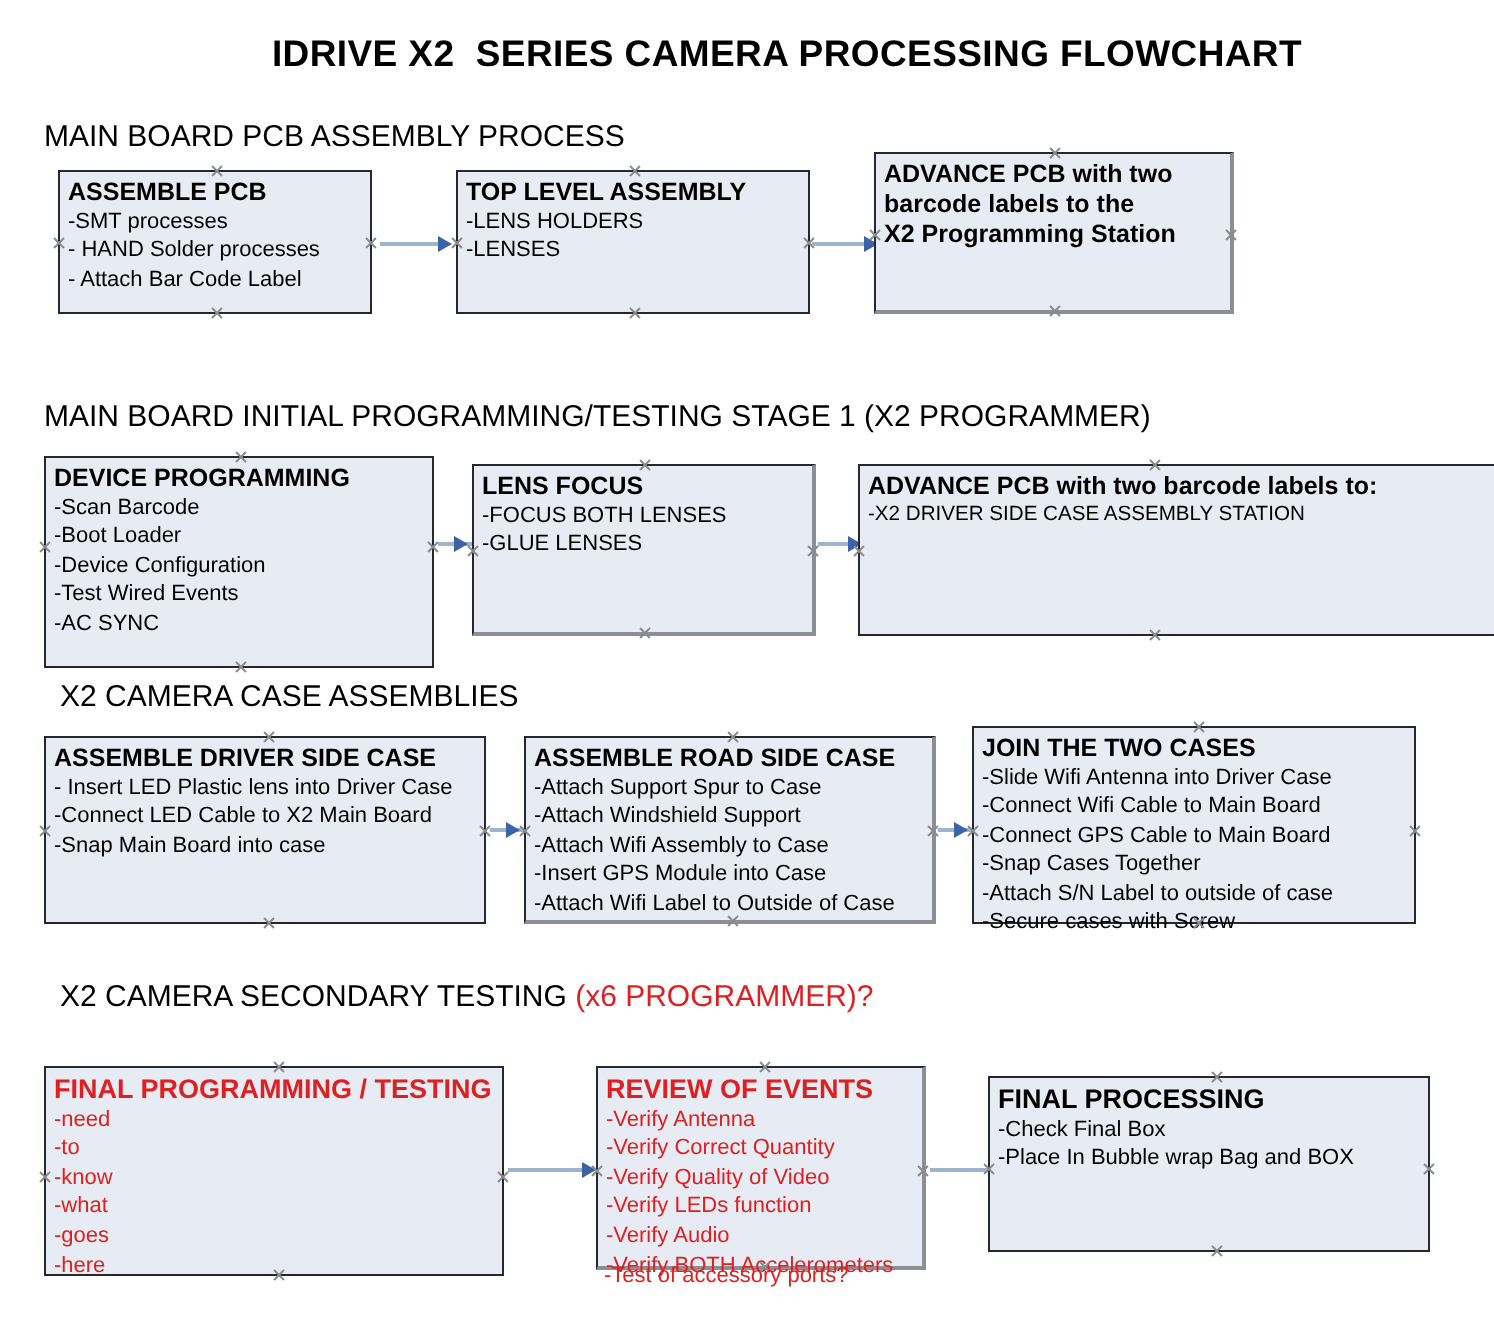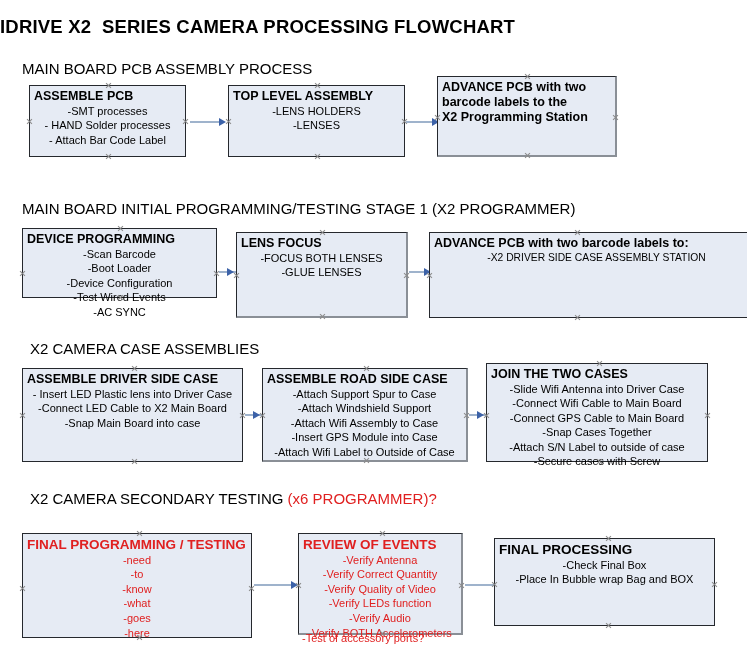--- a/index.html
+++ b/index.html
@@ -8,21 +8,21 @@
     background:#ffffff;
     font-family:"Liberation Sans",sans-serif;
     color:#000;
     overflow:hidden;
     position:relative;
   }
   #page{position:relative;width:747px;height:662px;}
 
   .doc-title{
     position:absolute;top:16px;left:0;width:651px;
-    text-align:left;
+    text-align:right;
     font-size:18.5px;font-weight:bold;letter-spacing:0.2px;
     white-space:pre;
   }
 
   .section-header{
     position:absolute;
     font-size:15px;font-weight:normal;
     white-space:nowrap;
   }
   .section-header .accent{color:#e02020;}
@@ -42,21 +42,21 @@
   }
   .box .title{
     font-size:12.5px;font-weight:bold;line-height:1.18;
     white-space:nowrap;
   }
   .box .title.big{font-size:13.5px;}
   .box ul{
     margin:0;padding:0;list-style:none;
   }
   .box li{
-    font-size:11px;line-height:1.32;white-space:nowrap;text-align:center;
+    font-size:11px;line-height:1.32;white-space:nowrap;
   }
   .box li.small{font-size:10.3px;}
   .box.red .title{color:#e02020;}
   .box.red li{color:#e02020;}
 
   
   .overflow-line{
     position:absolute;
     font-size:11px;line-height:1.32;color:#e02020;
     white-space:nowrap;
@@ -132,21 +132,21 @@
     <span class="handle" style="left:86px;top:-4px;"></span>
     <span class="handle" style="left:86px;bottom:-4px;"></span>
     <span class="handle" style="left:-4px;top:37px;"></span>
     <span class="handle" style="right:-4px;top:37px;"></span>
   </div>
 
   <div class="section-header" style="top:200px;left:22px;">
     <span>MAIN BOARD INITIAL PROGRAMMING/TESTING STAGE 1 (X2 PROGRAMMER)</span>
   </div>
 
-  <div class="box" style="left:22px;top:228px;width:195px;height:70px;">
+  <div class="box" style="left:22px;top:228px;width:195px;height:106px;">
     <div class="title">DEVICE PROGRAMMING</div>
     <ul>
       <li>-Scan Barcode</li>
       <li>-Boot Loader</li>
       <li>-Device Configuration</li>
       <li>-Test Wired Events</li>
       <li>-AC SYNC</li>
     </ul>
     <span class="handle" style="left:94px;top:-4px;"></span>
     <span class="handle" style="left:94px;bottom:-4px;"></span>

